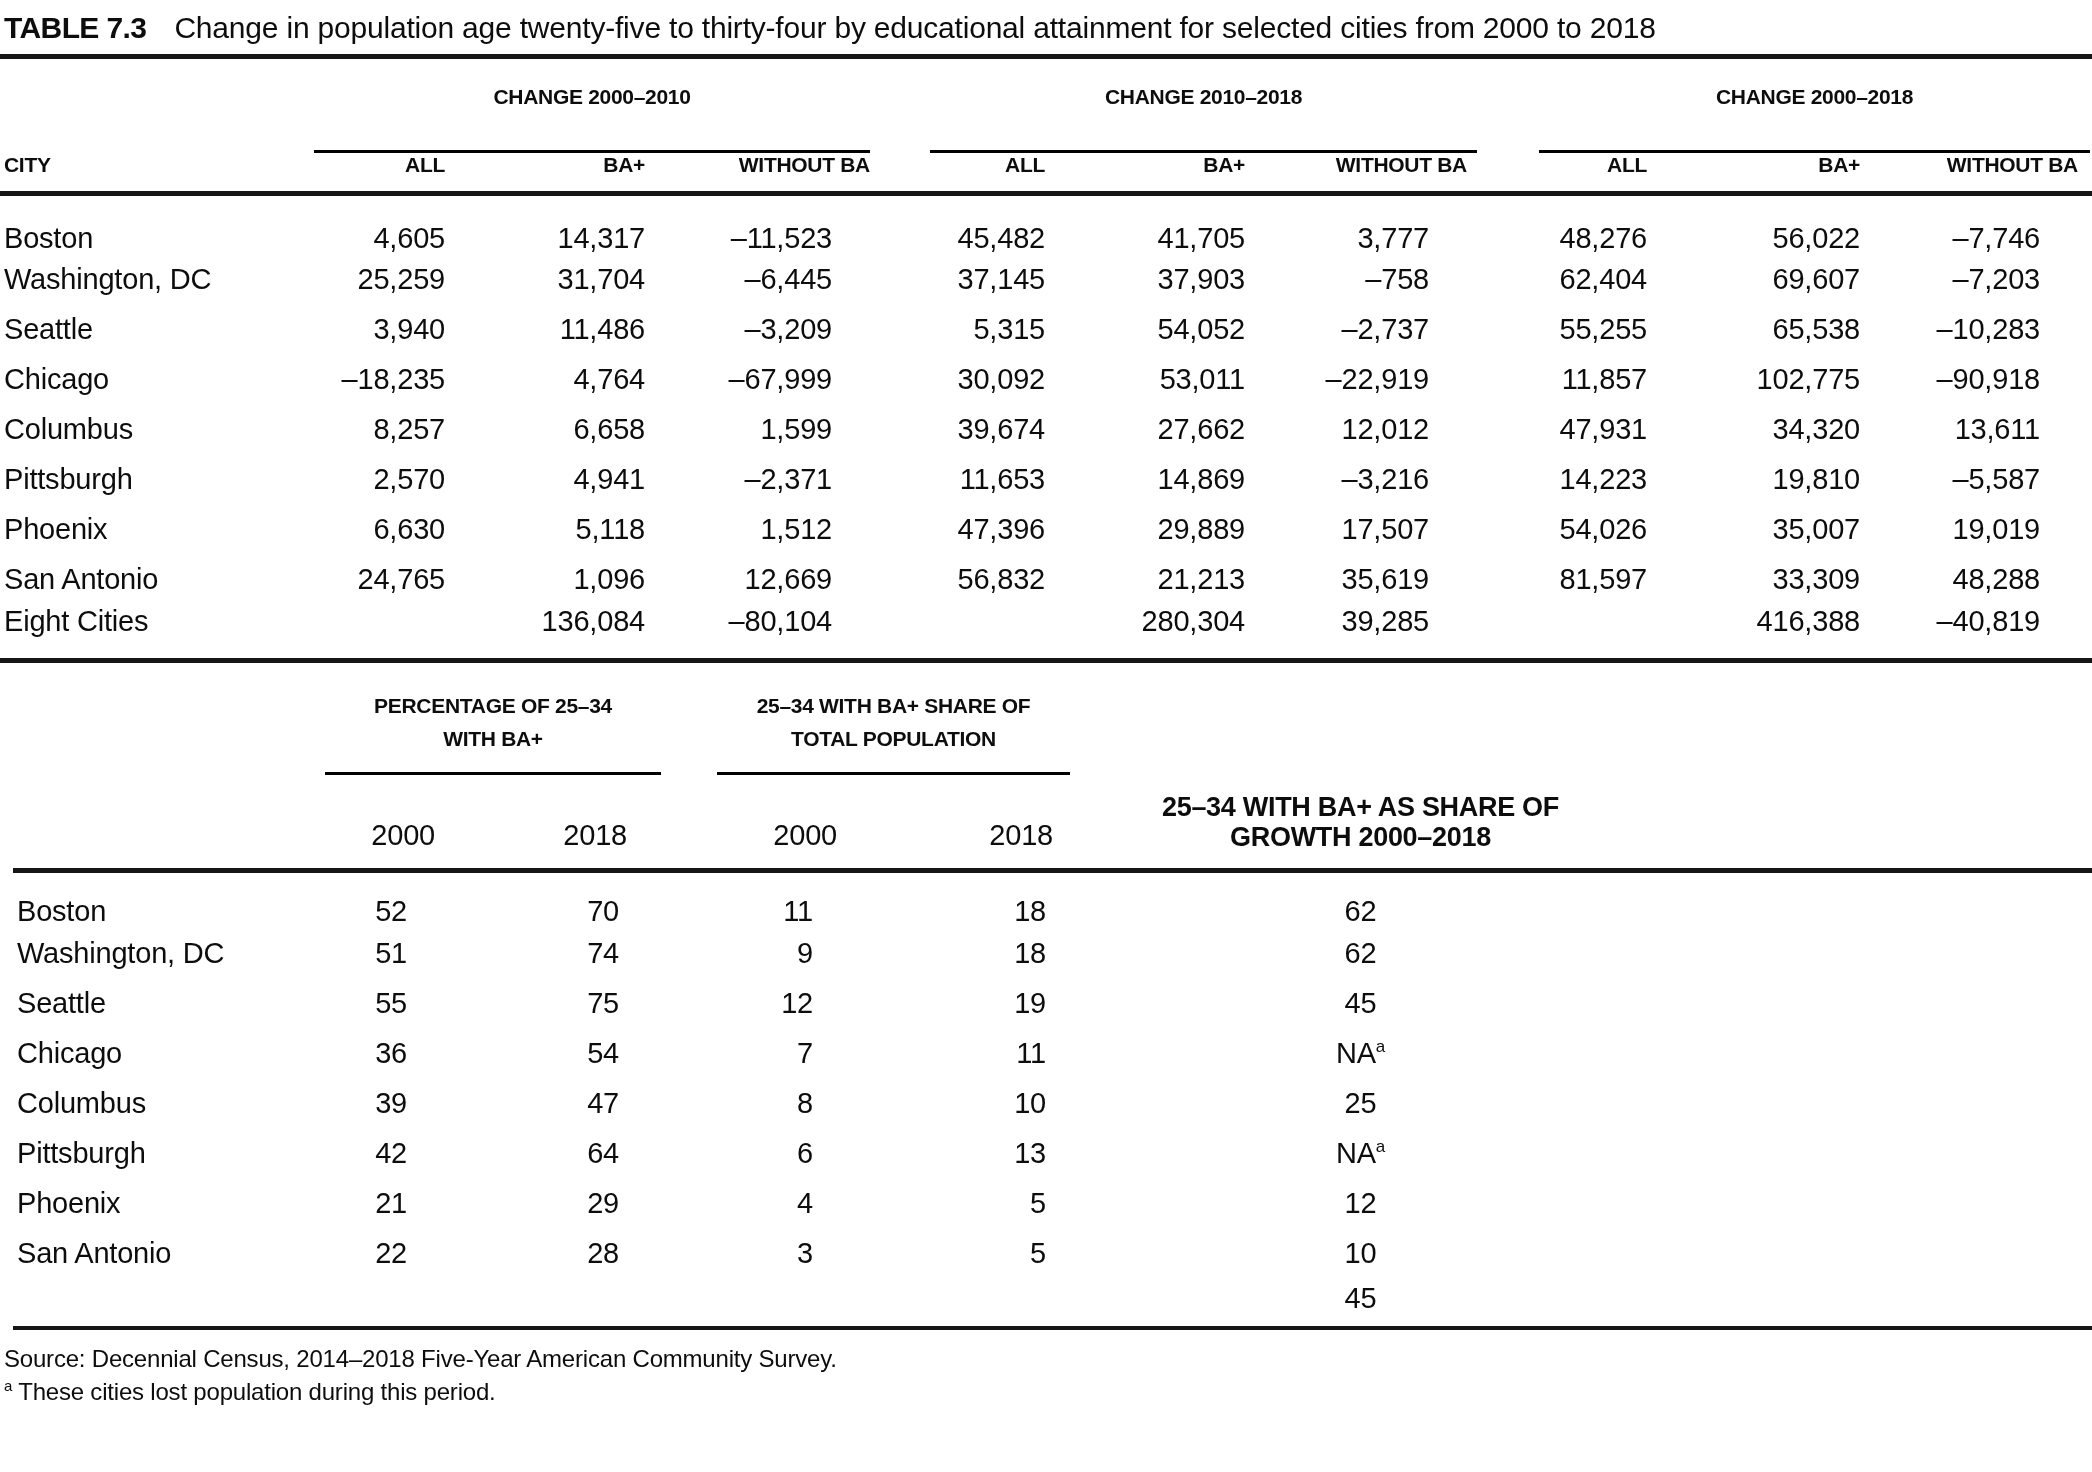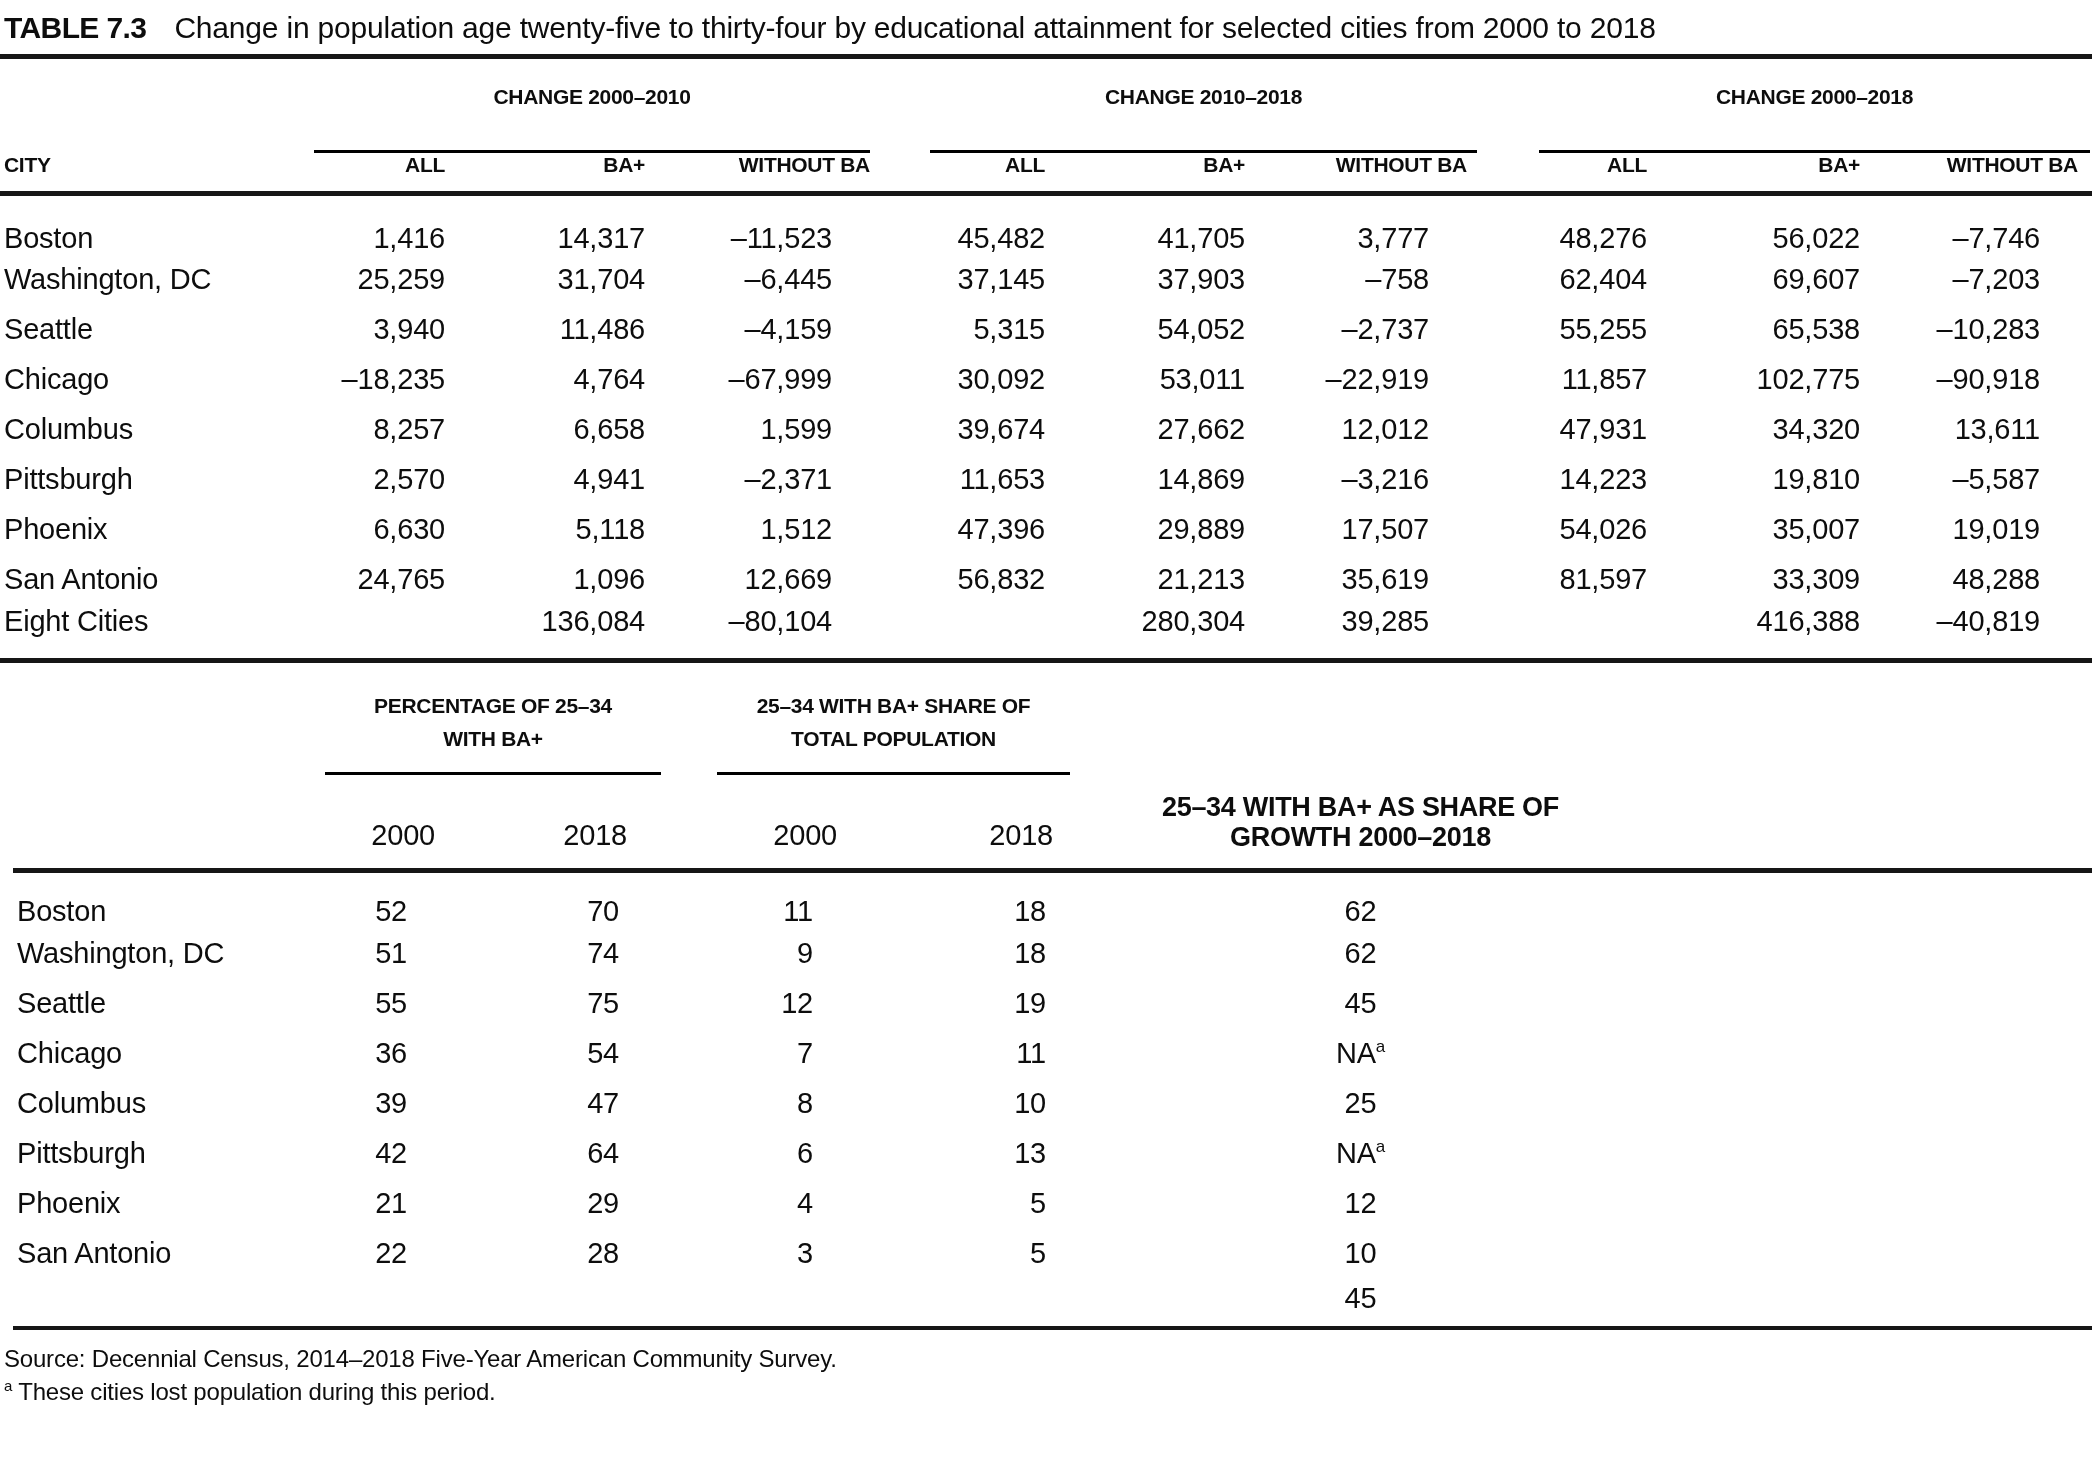--- a/index.html
+++ b/index.html
@@ -115,21 +115,21 @@
         <th class="num-h">BA+</th>
         <th class="num-h">WITHOUT BA</th>
         <th class="num-h">ALL</th>
         <th class="num-h">BA+</th>
         <th class="num-h pr14">WITHOUT BA</th>
       </tr>
     </thead>
     <tbody id="top-body">
         <tr>
           <td class="city">Boston</td>
-          <td class="num">1,416</td>
+          <td class="num">4,605</td>
           <td class="num">14,317</td>
           <td class="num pr38">–11,523</td>
           <td class="num">45,482</td>
           <td class="num">41,705</td>
           <td class="num pr38">3,777</td>
           <td class="num">48,276</td>
           <td class="num">56,022</td>
           <td class="num pr52">–7,746</td>
         </tr>
         <tr>
@@ -141,21 +141,21 @@
           <td class="num">37,903</td>
           <td class="num pr38">–758</td>
           <td class="num">62,404</td>
           <td class="num">69,607</td>
           <td class="num pr52">–7,203</td>
         </tr>
         <tr>
           <td class="city">Seattle</td>
           <td class="num">3,940</td>
           <td class="num">11,486</td>
-          <td class="num pr38">–4,159</td>
+          <td class="num pr38">–3,209</td>
           <td class="num">5,315</td>
           <td class="num">54,052</td>
           <td class="num pr38">–2,737</td>
           <td class="num">55,255</td>
           <td class="num">65,538</td>
           <td class="num pr52">–10,283</td>
         </tr>
         <tr>
           <td class="city">Chicago</td>
           <td class="num">–18,235</td>

